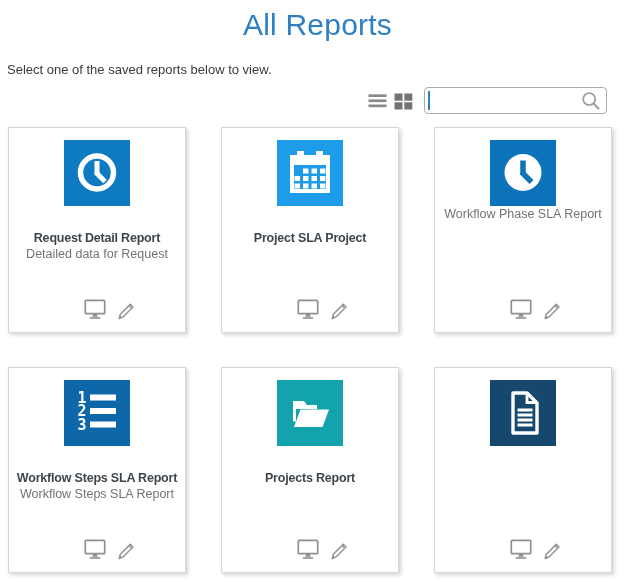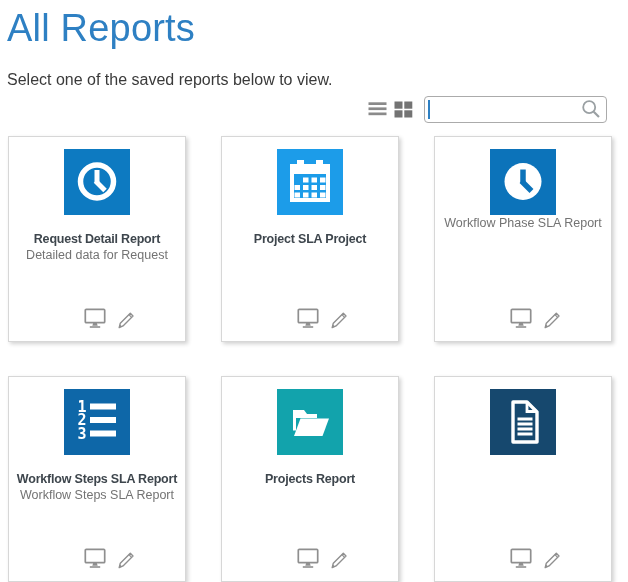--- a/index.html
+++ b/index.html
@@ -3,26 +3,26 @@
 <meta charset="utf-8">
 <style>
   * { box-sizing: border-box; margin: 0; padding: 0; }
   html,body { width: 628px; height: 582px; background: #fff; overflow: hidden;
     font-family: "Liberation Sans", sans-serif; }
 
   .page { width: 628px; height: 582px; position: relative; }
 
   .page-title {
     margin: 8px 0 0 7px;
-    font-size: 38px; font-weight: 200; letter-spacing: 0.2px;
-    color: #2e80c3; line-height: 1.1;
+    font-size: 30px; font-weight: 200; letter-spacing: 0.2px;
+    color: #2e80c3; line-height: 1.1; text-align: center;
   }
   .page-subtitle {
     margin: 21px 0 0 7px;
-    font-size: 16px; color: #3a3a3a; height: 14px;
+    font-size: 13px; color: #3a3a3a; height: 14px;
   }
 
   .toolbar {
     margin-top: 11px; padding-right: 21px;
     display: flex; justify-content: flex-end; align-items: center;
     height: 27px;
   }
   .view-toggle { display: inline-flex; align-items: center; justify-content: center;
     width: 22px; height: 22px; cursor: pointer; }
   .view-toggle + .view-toggle { margin-left: 4px; }
@@ -44,21 +44,21 @@
   }
   .card {
     width: 178px; height: 206px; background: #fff;
     border: 1px solid #d7d7d7;
     box-shadow: 2px 2px 4px rgba(0,0,0,0.18);
     display: flex; flex-direction: column; align-items: center;
     cursor: pointer;
   }
   .tile { width: 66px; height: 66px; margin-top: 12px; flex: 0 0 auto; }
   .card-title {
-    margin-top: 16px; font-size: 12.5px; font-weight: bold; color: #3e464d;
+    margin-top: 24px; font-size: 12.5px; font-weight: bold; color: #3e464d;
     letter-spacing: -0.2px; line-height: 1.3; text-align: center; white-space: pre;
   }
   .card-subtitle {
     font-size: 12.5px; color: #737373; line-height: 1.3; text-align: center;
     white-space: pre;
   }
   .card-actions {
     margin-top: auto; padding-bottom: 12px;
     display: flex; align-items: center; gap: 9px;
     transform: translateX(13px);

